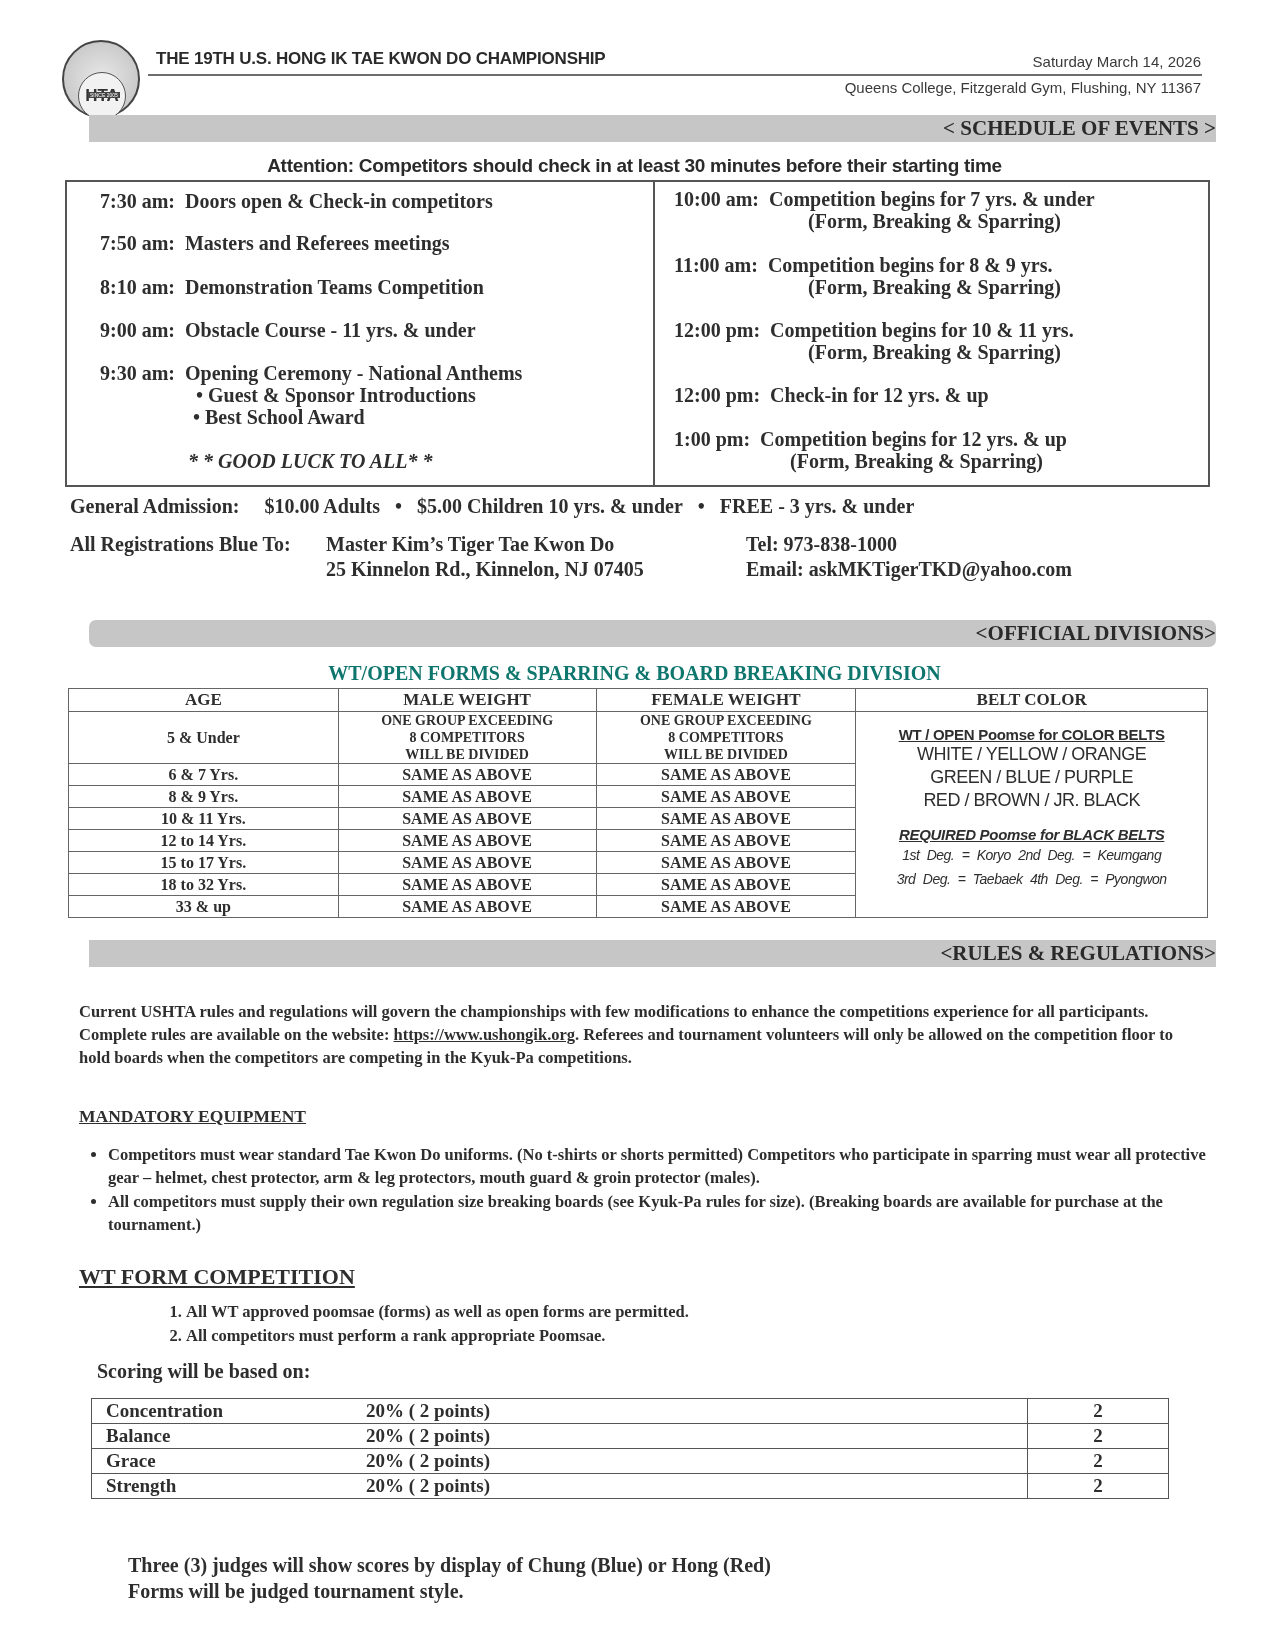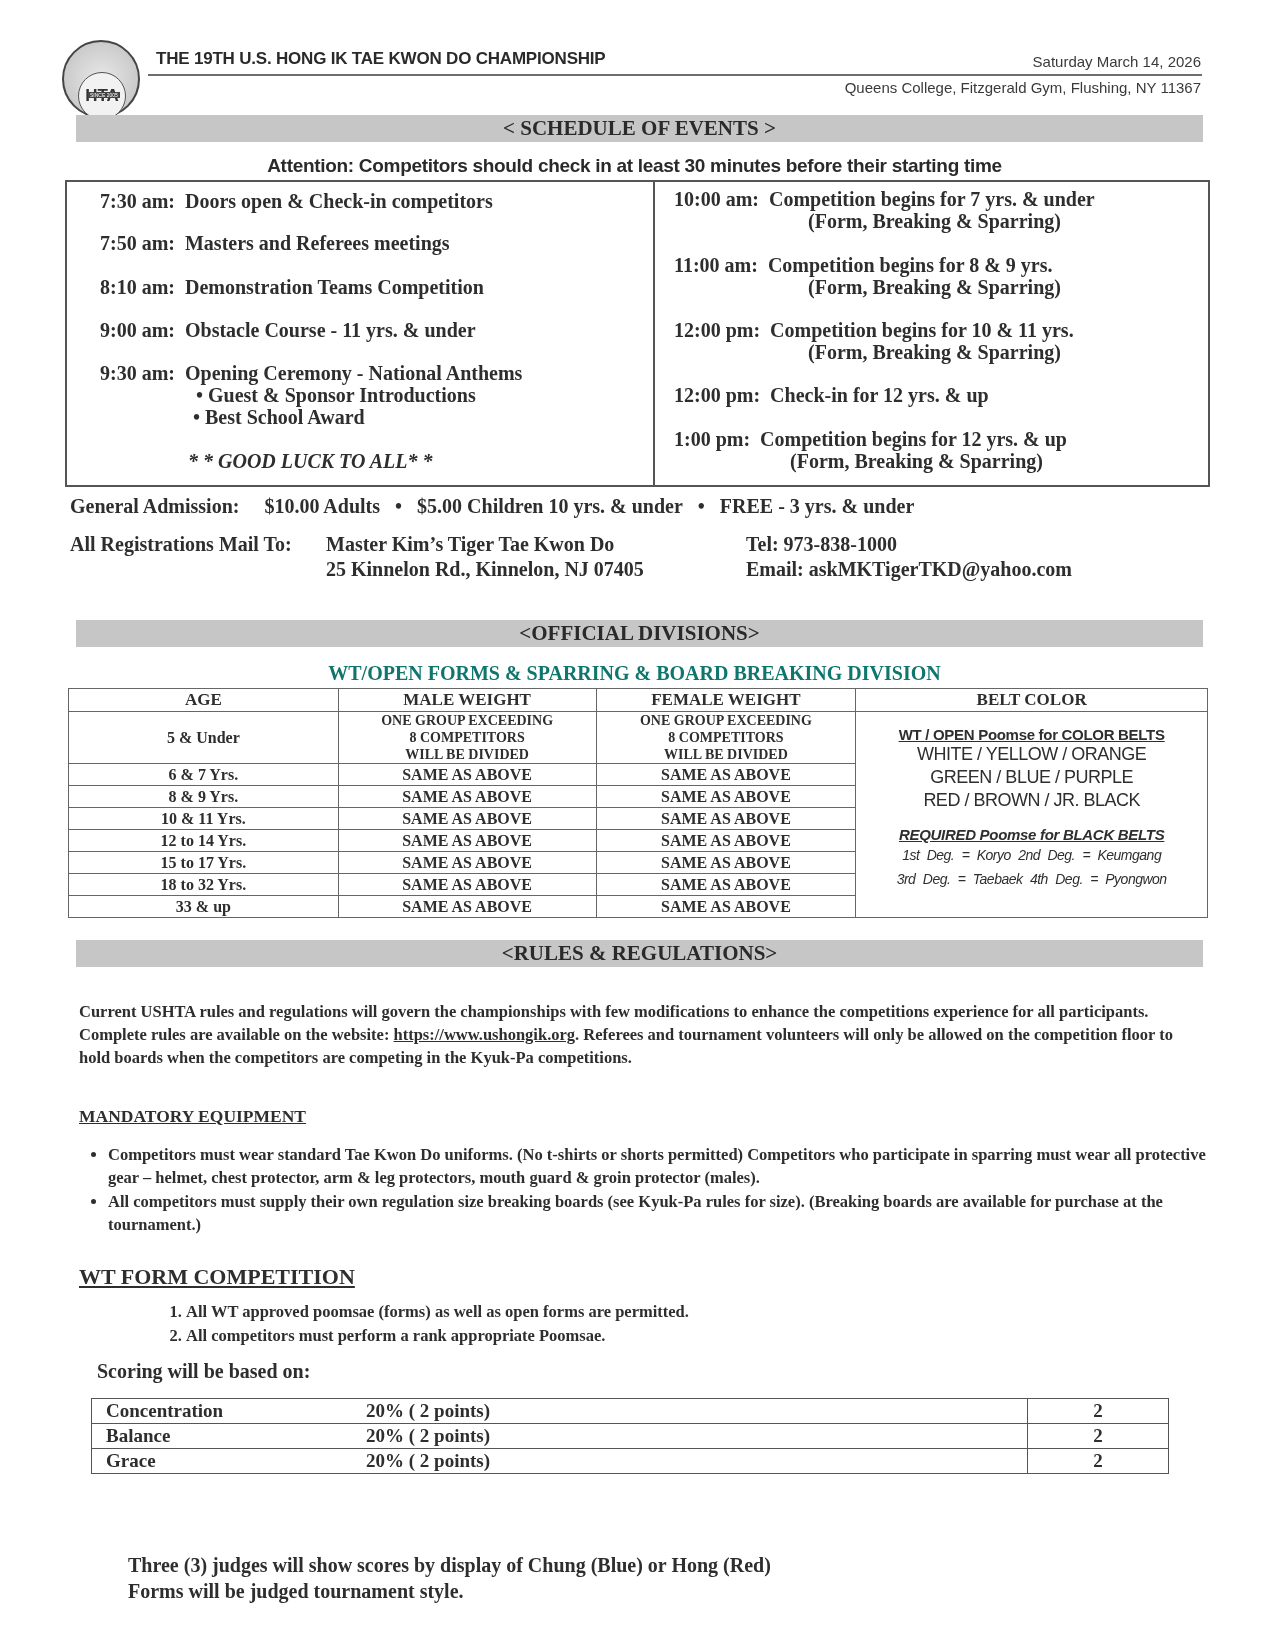--- a/index.html
+++ b/index.html
@@ -8,21 +8,21 @@
 
   
   .logo { left: 62px; top: 40px; width: 78px; height: 78px; border-radius: 50%; border: 2px solid #444; background: radial-gradient(circle, #e8e8e8 0%, #cfcfcf 60%, #bdbdbd 100%); box-sizing: border-box; }
   .logo-inner { position: absolute; left: 14px; top: 30px; width: 46px; height: 46px; border-radius: 50%; background: #f2f2f2; border: 1px solid #555; display: flex; align-items: center; justify-content: center; font-family: "Liberation Sans", sans-serif; font-weight: bold; font-size: 17px; color: #333; }
   .logo-since { position: absolute; left: 24px; top: 50px; font-size: 5px; font-family: "Liberation Sans", sans-serif; background: #444; color: #fff; padding: 0 2px; }
   .title { left: 156px; top: 49px; font-family: "Liberation Sans", sans-serif; font-weight: bold; font-size: 17px; letter-spacing: -0.2px; color: #2a2a2a; }
   .date { right: 68px; top: 53px; font-family: "Liberation Sans", sans-serif; font-size: 15px; color: #3a3a3a; }
   .hline { left: 148px; top: 74px; width: 1054px; height: 2px; background: #6d6d6d; }
   .venue { right: 68px; top: 79px; font-family: "Liberation Sans", sans-serif; font-size: 15px; color: #3a3a3a; }
 
-  .bar { left: 76px; width: 1127px; height: 27px; background: #c6c6c6; text-align: center; font-family: "Liberation Serif", serif; font-weight: bold; font-size: 21px; line-height: 27px; color: #2a2a2a; }
+  .bar { left: 89px; width: 1127px; height: 27px; background: #c6c6c6; text-align: right; font-family: "Liberation Serif", serif; font-weight: bold; font-size: 21px; line-height: 27px; color: #2a2a2a; }
   .attention { left: 0; width: 1269px; top: 155px; text-align: center; font-family: "Liberation Sans", sans-serif; font-weight: bold; font-size: 19px; color: #2a2a2a; letter-spacing: -0.3px; }
 
   .sched-box { left: 65px; top: 180px; width: 1145px; height: 307px; border: 2px solid #555; box-sizing: border-box; }
   .sched-divider { left: 653px; top: 180px; width: 2px; height: 307px; background: #555; }
   .sline { font-family: "Liberation Serif", serif; font-weight: bold; font-size: 20px; color: #2e2e2e; white-space: nowrap; }
   .italic { font-style: italic; }
 
   .adm { left: 70px; top: 495px; font-family: "Liberation Serif", serif; font-weight: bold; font-size: 20px; color: #2e2e2e; white-space: nowrap; }
   .reg { font-family: "Liberation Serif", serif; font-weight: bold; font-size: 20px; color: #2e2e2e; white-space: nowrap; }
 
@@ -92,27 +92,27 @@
 <div class="abs sline" style="left:790px; top:450px;">(Form, Breaking &amp; Sparring)</div>
 
 <div class="abs adm">
   <span>General Admission:</span>&nbsp;&nbsp;&nbsp;&nbsp;
   <span>$10.00 Adults</span>&nbsp;&nbsp;
   <span>•</span>&nbsp;&nbsp;
   <span>$5.00 Children 10 yrs. &amp; under</span>&nbsp;&nbsp;
   <span>•</span>&nbsp;&nbsp;
   <span>FREE - 3 yrs. &amp; under</span>
 </div>
-<div class="abs reg" style="left:70px; top:533px;">All Registrations Mail To:</div>
+<div class="abs reg" style="left:70px; top:533px;">All Registrations Blue To:</div>
 <div class="abs reg" style="left:326px; top:533px;">Master Kim’s Tiger Tae Kwon Do</div>
 <div class="abs reg" style="left:326px; top:558px;">25 Kinnelon Rd., Kinnelon, NJ 07405</div>
 <div class="abs reg" style="left:746px; top:533px;">Tel: 973-838-1000</div>
 <div class="abs reg" style="left:746px; top:558px;">Email: askMKTigerTKD@yahoo.com</div>
 
-<div class="abs bar" style="top:620px;">&lt;OFFICIAL DIVISIONS&gt;</div>
+<div class="abs bar" style="top:620px;border-radius:7px;">&lt;OFFICIAL DIVISIONS&gt;</div>
 <div class="abs div-title">WT/OPEN FORMS &amp; SPARRING &amp; BOARD BREAKING DIVISION</div>
 
 <table class="div">
   <colgroup>
       <col style="width:270px">
       <col style="width:258px">
       <col style="width:260px">
       <col style="width:352px">
     </colgroup>
   <tbody>
@@ -208,17 +208,22 @@
   <tr>
         <td class="crit">Balance</td>
         <td class="pct">20% ( 2 points)</td>
         <td class="pts">2</td>
       </tr>
   <tr>
         <td class="crit">Grace</td>
         <td class="pct">20% ( 2 points)</td>
         <td class="pts">2</td>
       </tr>
+  <tr>
+        <td class="crit">Strength</td>
+        <td class="pct">20% ( 2 points)</td>
+        <td class="pts">2</td>
+      </tr>
 </tbody>
   </table>
 
 <div class="abs foot" style="top:1554px;">Three (3) judges will show scores by display of Chung (Blue) or Hong (Red)</div>
 <div class="abs foot" style="top:1580px;">Forms will be judged tournament style.</div>
 
 </body></html>

